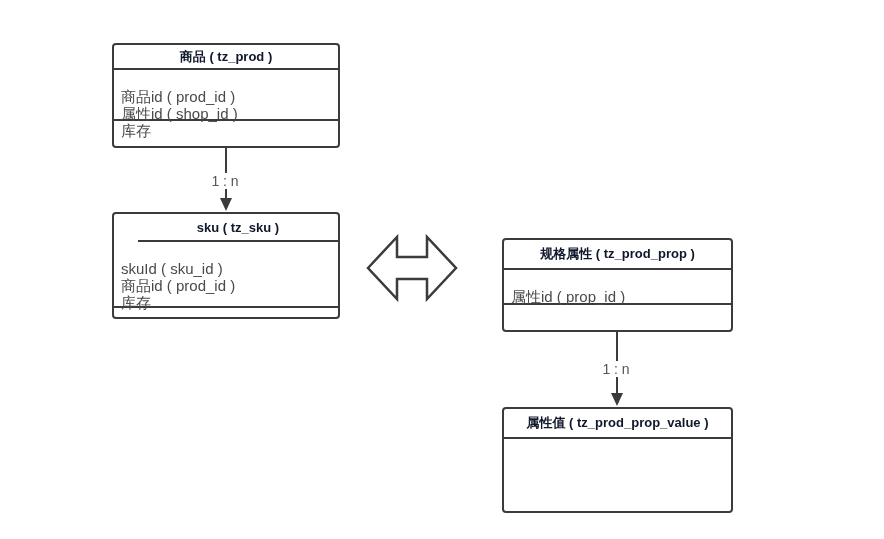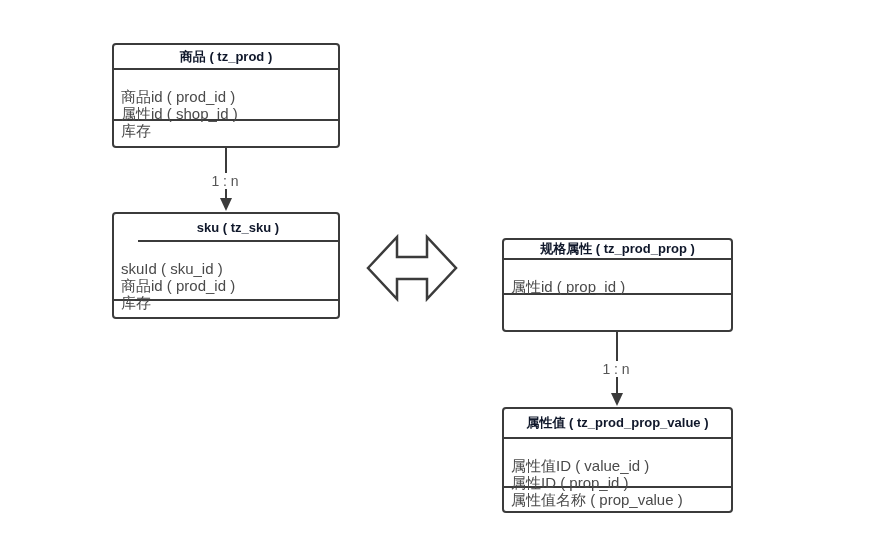--- a/index.html
+++ b/index.html
@@ -83,47 +83,42 @@
     </div>
     <div class="entity-footer"></div>
   </div>
 
   <div class="rel-line" style="left:225px;top:148px;height:54px;"></div>
   <div class="rel-arrowhead" style="left:220px;top:198px;"></div>
   <div class="rel-label" style="left:225px;top:173px;">1 : n</div>
 
   <div class="entity" style="left:112px;top:212px;width:228px;height:107px;">
     <div class="entity-title" style="height:28px;margin-left:24px;">sku ( tz_sku )</div>
-    <div class="entity-body" style="height:59px;">
+    <div class="entity-body" style="height:66px;">
       <div>skuId ( sku_id )</div>
       <div>商品id ( prod_id )</div>
       <div>库存</div>
     </div>
     <div class="entity-footer"></div>
   </div>
 
   <svg class="double-arrow" style="left:366px;top:234px;" width="92" height="68" viewBox="0 0 92 68">
     <polygon points="2,34 31,3 31,23 61,23 61,3 90,34 61,65 61,45 31,45 31,65" fill="#ffffff" stroke="#3b3b3b" stroke-width="2.5" stroke-linejoin="miter"></polygon>
   </svg>
 
   <div class="entity" style="left:502px;top:238px;width:231px;height:94px;">
-    <div class="entity-title" style="height:20px;">规格属性 ( tz_prod_prop )</div>
+    <div class="entity-title" style="height:30px;">规格属性 ( tz_prod_prop )</div>
     <div class="entity-body" style="height:35px;">
       <div>属性id ( prop_id )</div>
     </div>
     <div class="entity-footer"></div>
   </div>
 
   <div class="rel-line" style="left:616px;top:332px;height:66px;"></div>
   <div class="rel-arrowhead" style="left:611px;top:393px;"></div>
   <div class="rel-label" style="left:616px;top:361px;">1 : n</div>
 
   <div class="entity" style="left:502px;top:407px;width:231px;height:106px;">
     <div class="entity-title" style="height:30px;text-align:center;">属性值 ( tz_prod_prop_value )</div>
-    <div class="entity-body" style="height:49px;">
-      <div>属性值ID ( value_id )</div>
-      <div>属性ID ( prop_id )</div>
-      <div>属性值名称 ( prop_value )</div>
-    </div>
     <div class="entity-footer"></div>
   </div>
 
 </div>
 
 </body></html>

